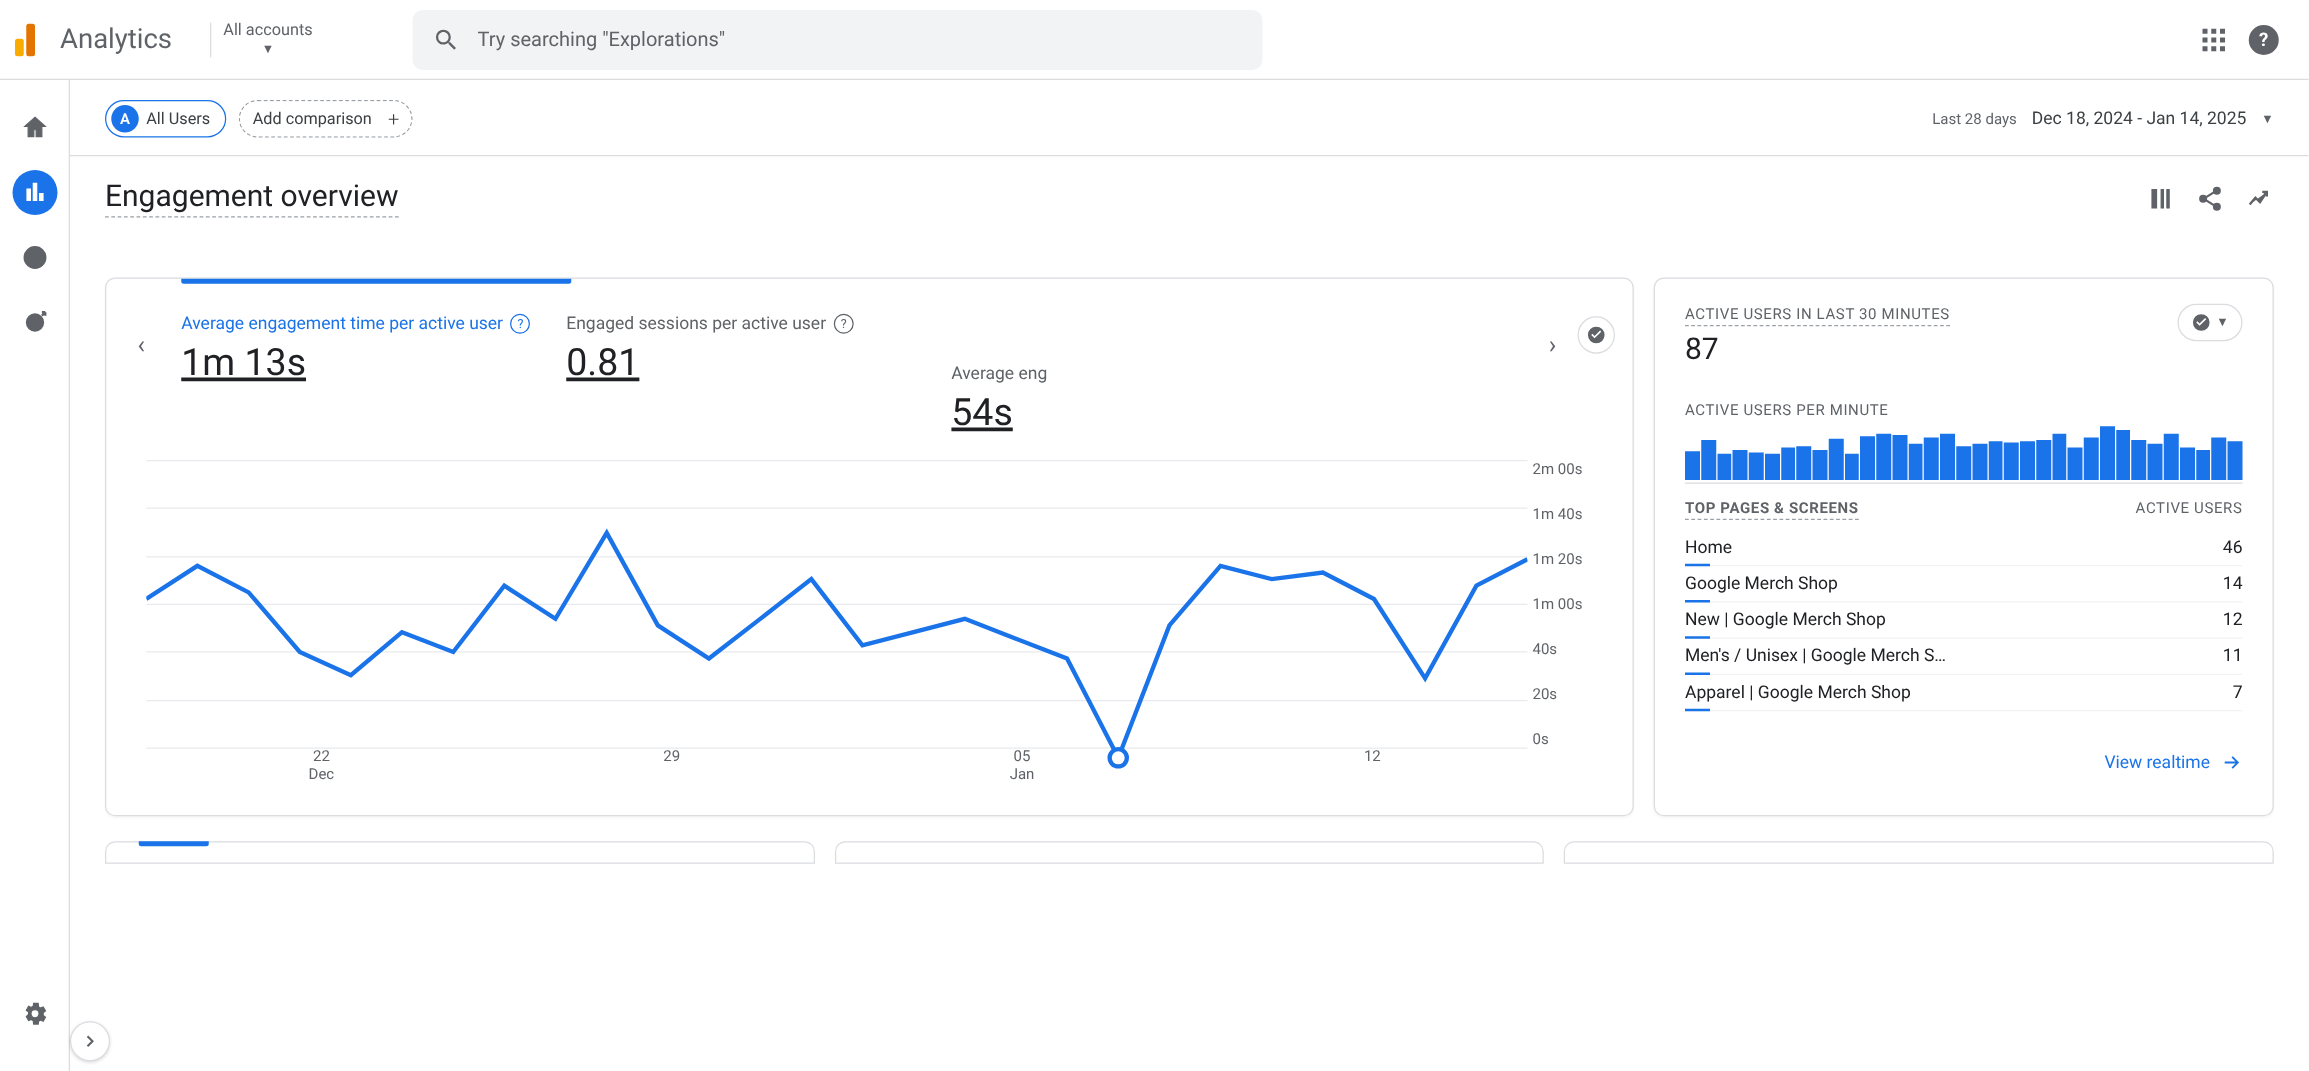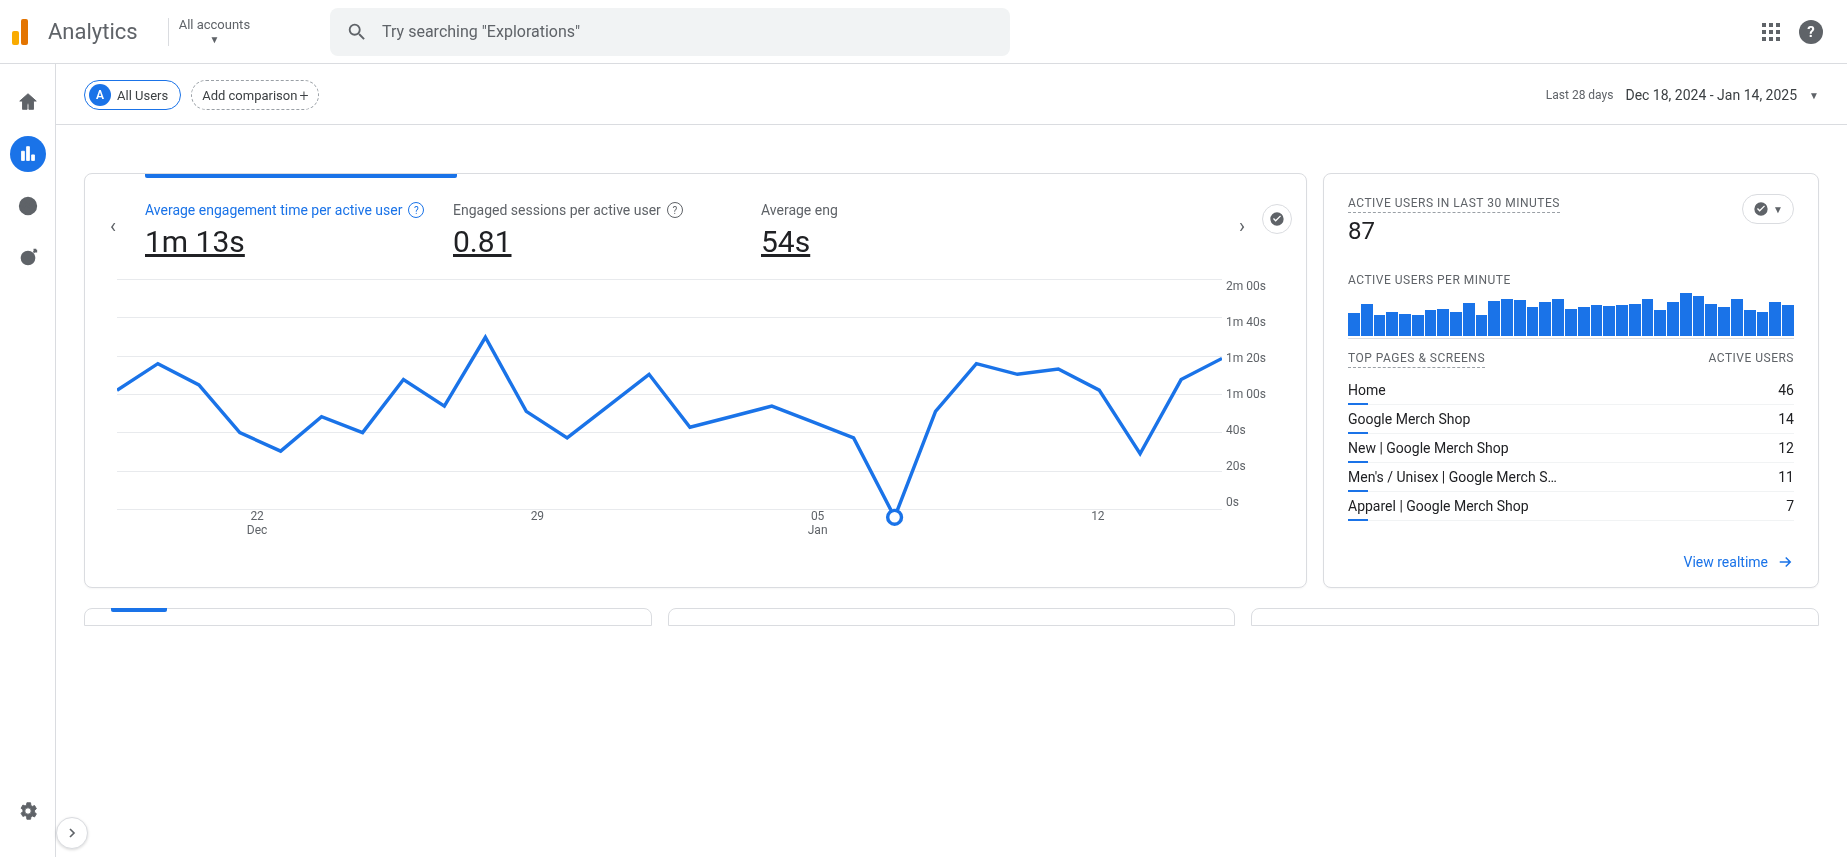--- a/index.html
+++ b/index.html
@@ -31,21 +31,21 @@
 .sb-item.active { background: var(--blue); color: #fff; }
 .sb-item svg { width: 22px; height: 22px; fill: currentColor; stroke: currentColor; }
 .sb-bottom { position: absolute; bottom: 12px; }
 .content { flex: 1; background: #fff; overflow: auto; position: relative; }
 .expand-btn { position: absolute; left: 56px; bottom: 8px; width: 32px; height: 32px; border-radius: 50%; background: #fff; border: 1px solid var(--border); display: flex; align-items: center; justify-content: center; cursor: pointer; z-index: 5; box-shadow: 0 1px 3px rgba(0,0,0,.15); }
 
 
 .toolbar { display: flex; align-items: center; padding: 16px 28px 0; }
 .chip { display: flex; align-items: center; gap: 6px; height: 30px; padding: 0 12px 0 4px; border-radius: 16px; border: 1px solid var(--blue); font-size: 13px; cursor: pointer; }
 .chip .badge { width: 22px; height: 22px; border-radius: 50%; background: var(--blue); color: #fff; display: flex; align-items: center; justify-content: center; font-size: 12px; font-weight: 600; }
-.add-chip { display: flex; align-items: center; gap: 2px; height: 30px; padding: 0 10px; border-radius: 16px; border: 1px dashed #9aa0a6; font-size: 13px; color: #3c4043; margin-left: 10px; cursor: pointer; }
+.add-chip { display: flex; align-items: center; gap: 13px; height: 30px; padding: 0 10px; border-radius: 16px; border: 1px dashed #9aa0a6; font-size: 13px; color: #3c4043; margin-left: 10px; cursor: pointer; }
 .date-range { margin-left: auto; display: flex; align-items: center; gap: 12px; font-size: 14px; cursor: pointer; }
 .date-range .lbl { font-size: 12px; color: var(--grey); }
 .date-range .arrow { font-size: 10px; color: var(--grey); }
 .divider { border-bottom: 1px solid var(--border); margin: 14px 0 0; }
 
 
 .titlerow { display: flex; align-items: center; padding: 18px 28px 0; }
 .page-title { font-size: 24px; color: #202124; border-bottom: 1px dashed #9aa0a6; padding-bottom: 2px; }
 .title-actions { margin-left: auto; display: flex; gap: 18px; }
 .title-actions svg { width: 22px; height: 22px; fill: #5f6368; stroke: #5f6368; cursor: pointer; }
@@ -58,21 +58,21 @@
 
 
 .tab-strip { height: 4px; background: var(--blue); width: 312px; margin-left: 60px; border-radius: 0 0 2px 2px; }
 .metrics-wrap { position: relative; display: flex; align-items: flex-start; padding: 24px 60px 10px; overflow: hidden; }
 .nav-arrow { position: absolute; top: 34px; width: 28px; height: 28px; display: flex; align-items: center; justify-content: center; cursor: pointer; font-size: 20px; color: #5f6368; }
 .nav-arrow.left { left: 14px; }
 .nav-arrow.right { right: 50px; }
 .checkbtn { position: absolute; right: 14px; top: 26px; width: 30px; height: 30px; border-radius: 50%; border: 1px solid var(--border); display: flex; align-items: center; justify-content: center; cursor: pointer; }
 .checkbtn svg { width: 16px; height: 16px; fill: #5f6368; }
 .metric { flex: 0 0 300px; margin-right: 8px; }
-.metric.clip { flex: 0 0 130px; overflow: hidden; white-space: nowrap; }
+.metric.clip { flex: 0 0 130px; overflow: hidden; white-space: nowrap; margin-top: 40px; }
 .metric-label { font-size: 14px; color: var(--grey); display: flex; align-items: flex-start; gap: 6px; margin-bottom: 6px; }
 .metric-label.active { color: var(--blue); }
 .metric-label .q { width: 16px; height: 16px; border: 1.5px solid currentColor; border-radius: 50%; display: inline-flex; align-items: center; justify-content: center; font-size: 10px; }
 .metric-value { font-size: 30px; color: #202124; text-decoration: underline; }
 
 
 .chart-area { position: relative; height: 260px; margin: 10px 24px 24px; }
 .y-ticks { position: absolute; right: 0; top: 0; bottom: 30px; width: 56px; display: flex; flex-direction: column; justify-content: space-between; text-align: left; font-size: 12px; color: var(--grey); }
 .grid-lines { position: absolute; left: 8px; right: 60px; top: 0; bottom: 30px; }
 .grid-lines div { position: absolute; left: 0; right: 0; height: 1px; background: #e8eaed; }
@@ -83,21 +83,21 @@
 
 .rt-header { display: flex; align-items: flex-start; justify-content: space-between; }
 .rt-label { font-size: 12px; color: var(--grey); letter-spacing: .5px; border-bottom: 1px dashed #9aa0a6; padding-bottom: 2px; display: inline-block; }
 .rt-value { font-size: 24px; color: #202124; margin-top: 4px; }
 .rt-chip { height: 30px; padding: 0 10px; border: 1px solid var(--border); border-radius: 16px; display: flex; align-items: center; gap: 4px; cursor: pointer; }
 .rt-chip svg { width: 16px; height: 16px; fill: #5f6368; }
 .rt-sub { font-size: 12px; color: var(--grey); letter-spacing: .5px; margin-top: 28px; margin-bottom: 6px; }
 .bars { height: 46px; display: flex; align-items: flex-end; gap: 1px; margin-bottom: 4px; border-bottom: 1px solid var(--border); padding-bottom: 2px;}
 .bars .b { flex: 1; background: var(--blue); }
 .table-head { display: flex; justify-content: space-between; font-size: 12px; color: var(--grey); letter-spacing: .5px; padding: 8px 0; }
-.th-left { border-bottom: 1px dashed #9aa0a6; padding-bottom: 2px;}
+.th-left { border-bottom: 1px dashed #9aa0a6; padding-bottom: 2px; font-weight: bold;}
 .row { display: flex; justify-content: space-between; align-items: center; font-size: 14px; color: #202124; padding: 6px 0; border-bottom: 1px solid #f1f3f4; position: relative; }
 .row .underline { position: absolute; left: 0; bottom: -1px; width: 20px; height: 2px; background: var(--blue); }
 .row .name { max-width: 300px; white-space: nowrap; overflow: hidden; text-overflow: ellipsis; }
 .view-rt { display: flex; justify-content: flex-end; align-items: center; gap: 8px; color: var(--blue); font-size: 14px; margin-top: 32px; cursor: pointer; }
 .view-rt svg { width: 18px; height: 18px; stroke: var(--blue); fill: none; stroke-width: 2; }
 
 
 .peek { display: flex; gap: 16px; padding: 0 28px 20px; }
 .peek .pcard { flex: 1; height: 18px; border: 1px solid var(--border); border-top-left-radius: 8px; border-top-right-radius: 8px; position: relative; }
 .peek .pcard.first::before { content: ""; position: absolute; left: 26px; top: -1px; width: 56px; height: 4px; background: var(--blue); border-radius: 0 0 2px 2px; }
@@ -190,20 +190,38 @@
         <span style="font-size:16px; font-weight:300;">+</span>
       </div>
       <div class="date-range">
         <span class="lbl">Last 28 days</span>
         <span>Dec 18, 2024 - Jan 14, 2025</span>
         <span class="arrow">▼</span>
       </div>
     </div>
     <div class="divider"></div>
 
+    <div class="titlerow">
+      <div class="page-title">Engagement overview</div>
+      <div class="title-actions">
+        <svg viewBox="0 0 24 24">
+            <path d="M5 4h4v16H5zM13 4h2v16h-2zM18 4h2v16h-2z"></path>
+          </svg>
+        <svg viewBox="0 0 24 24" fill="none" stroke-width="2">
+            <circle cx="18" cy="5" r="2.5"></circle>
+            <circle cx="6" cy="12" r="2.5"></circle>
+            <circle cx="18" cy="19" r="2.5"></circle>
+            <path d="M8 11l8-5M8 13l8 5"></path>
+          </svg>
+        <svg viewBox="0 0 24 24" fill="none" stroke-width="2">
+            <path d="M3 17l5-6 4 4 6-9"></path>
+            <path d="M14 6h4v4"></path>
+          </svg>
+      </div>
+    </div>
 
     <div class="cards">
 
       <div class="card main">
         <div class="tab-strip"></div>
         <div class="metrics-wrap">
           <div class="nav-arrow left">‹</div>
           <div id="metrics-host" style="display: flex;">
               <div class="metric">
                 <div class="metric-label active">

